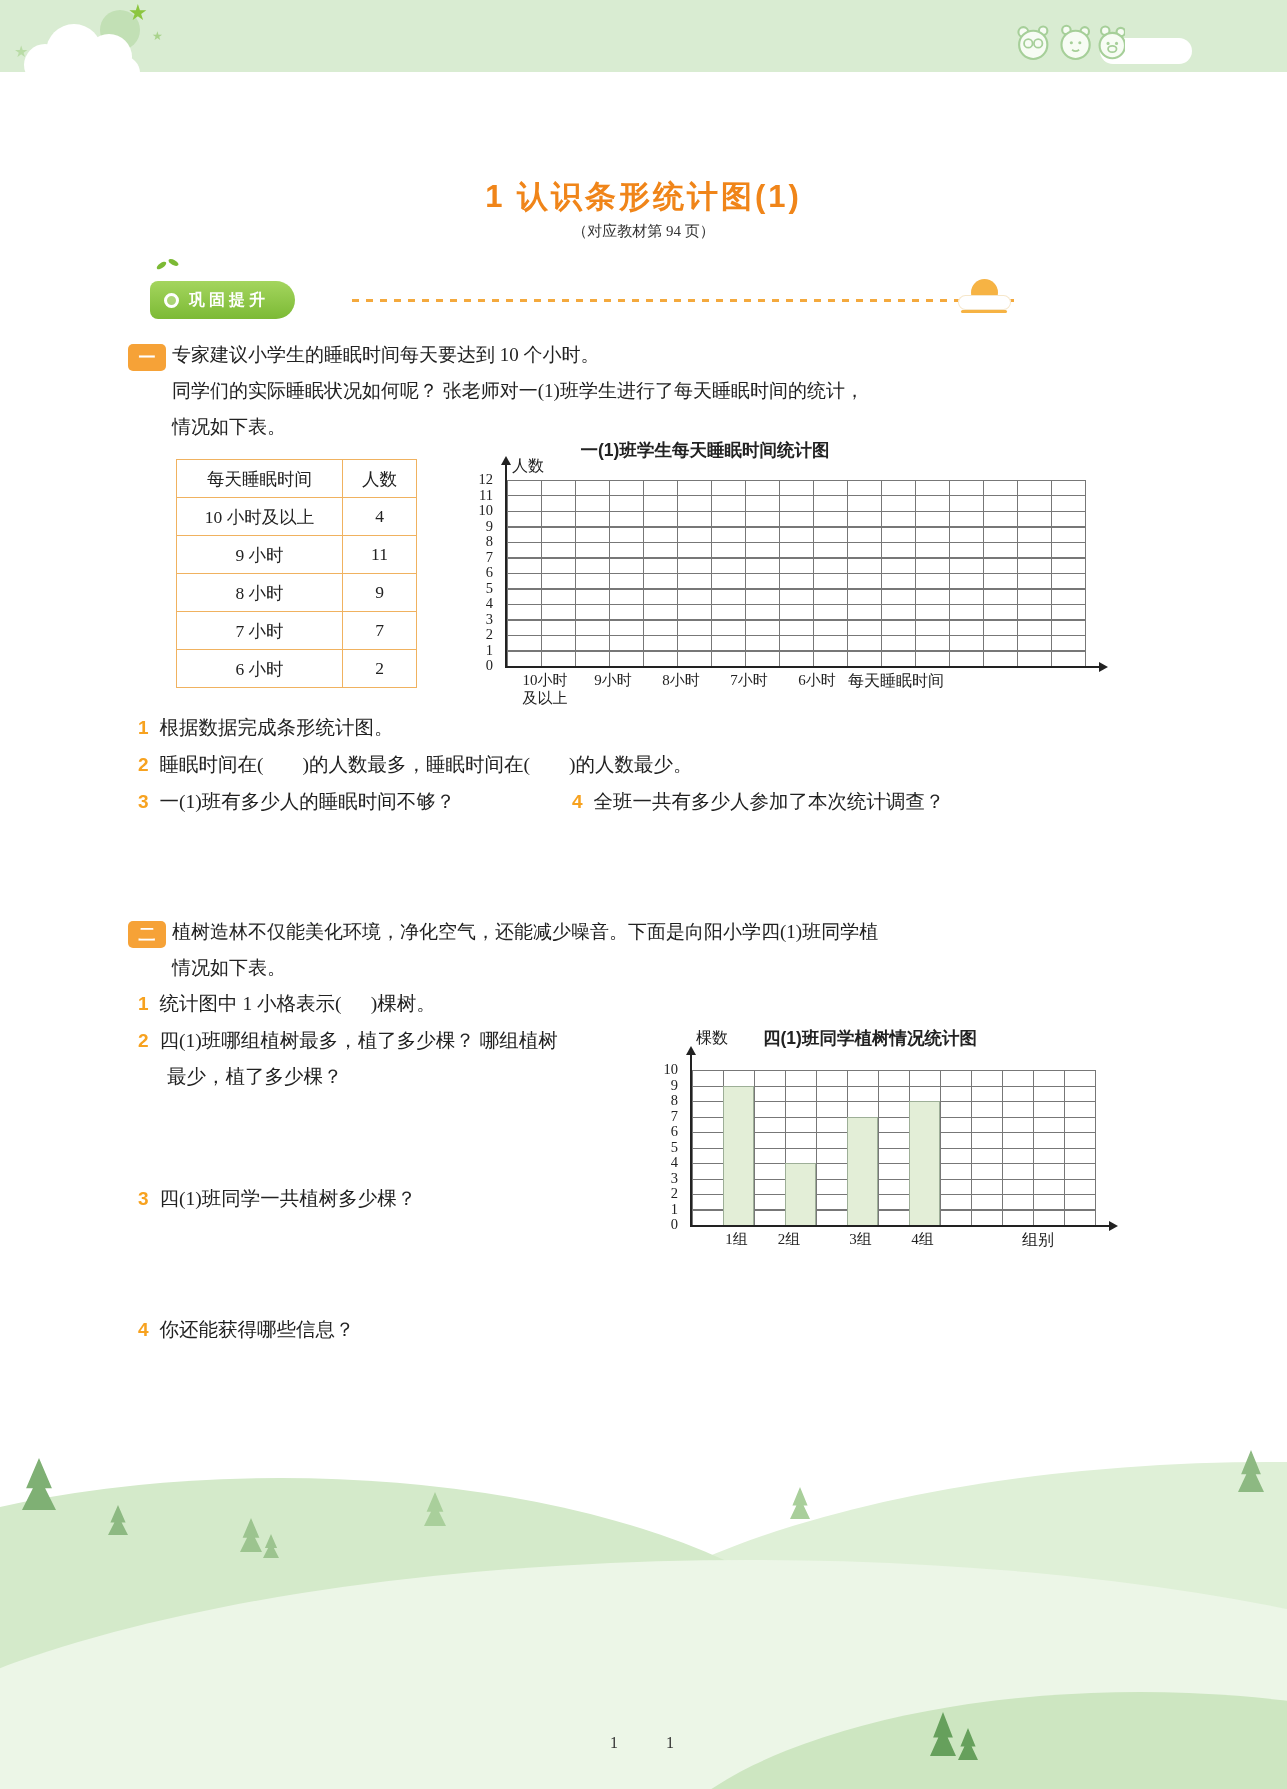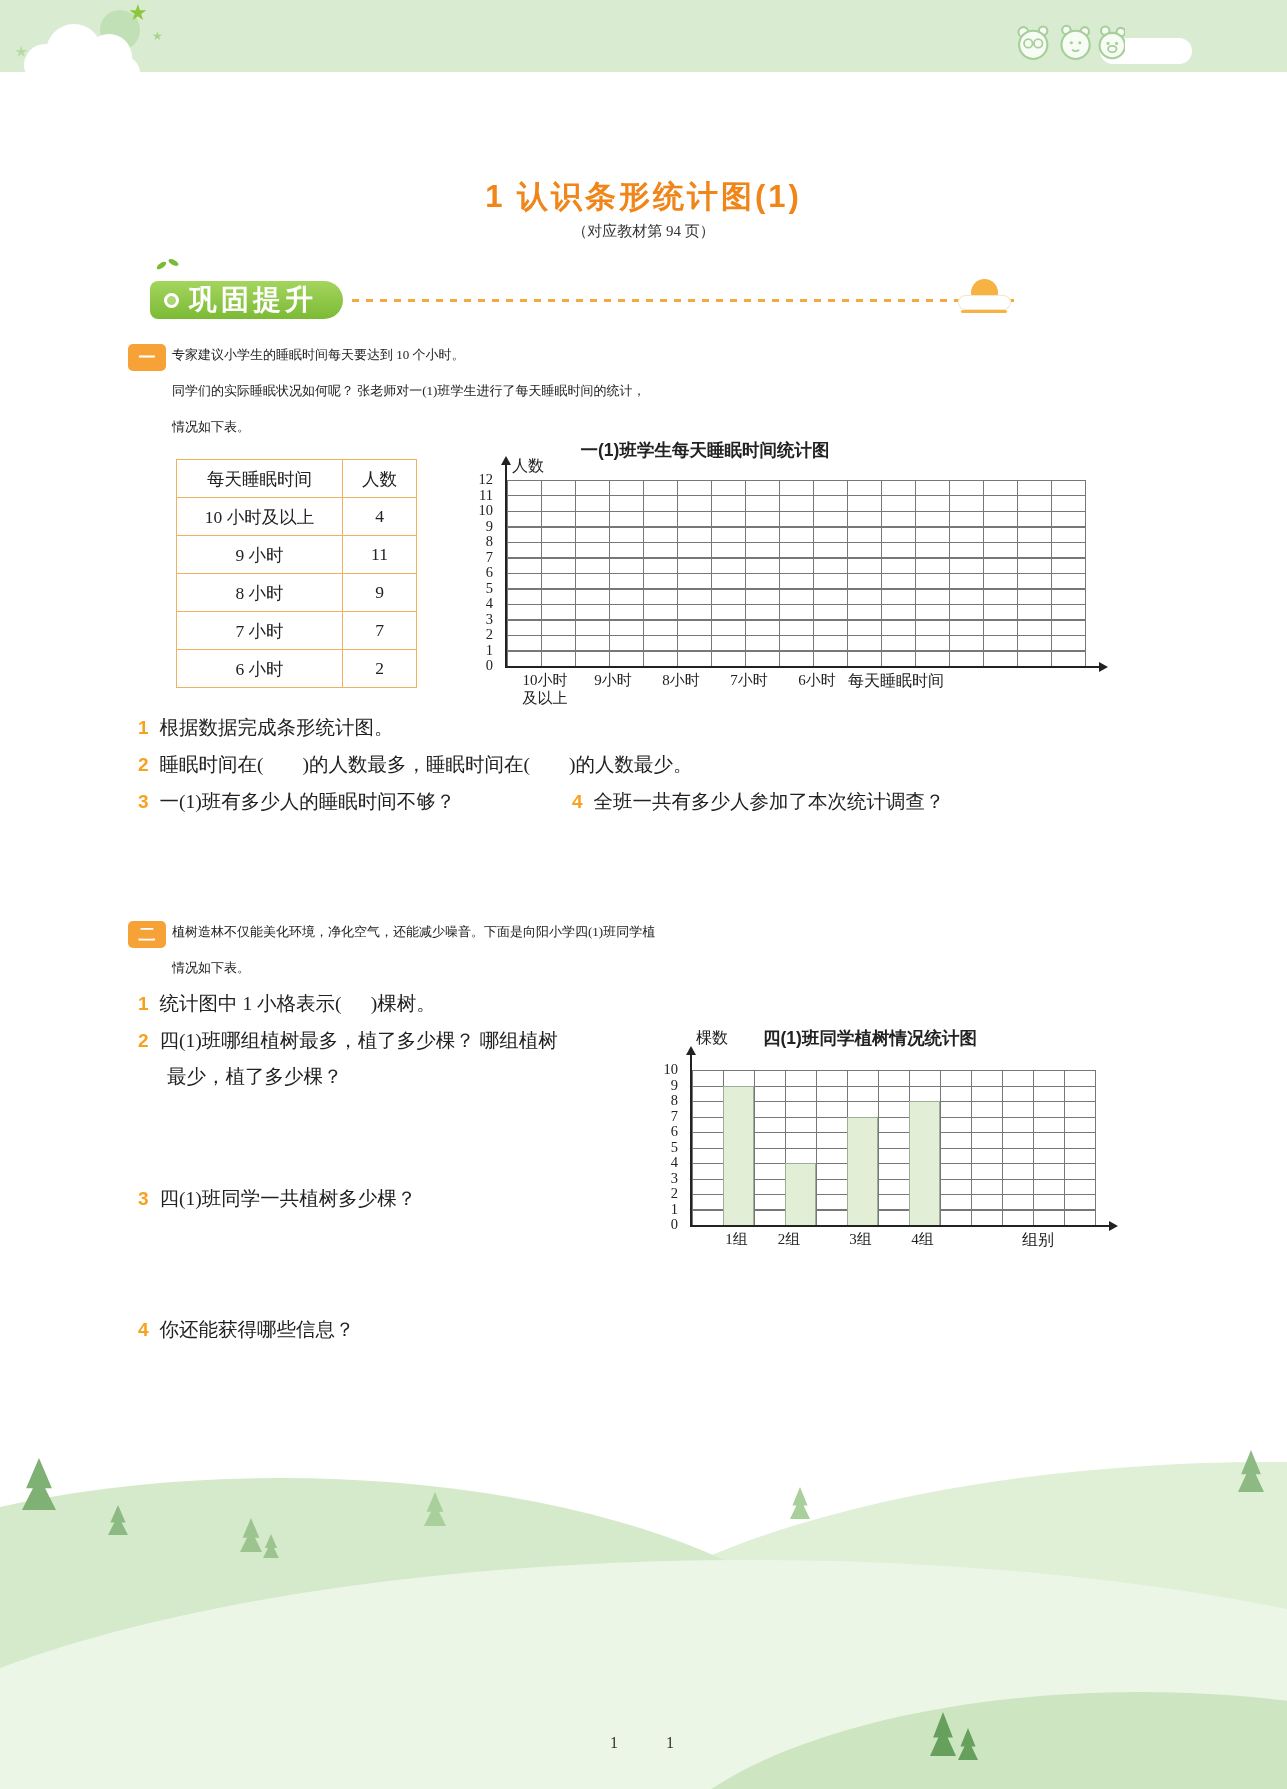--- a/index.html
+++ b/index.html
@@ -20,34 +20,34 @@
     font-size:31px;color:#f08519;letter-spacing:3px;}
   .page-subtitle{left:0;top:222px;width:1287px;text-align:center;font-size:15px;color:#333;}
 
   
   .banner-pill{left:150px;top:281px;height:38px;display:flex;align-items:center;
     background:linear-gradient(180deg,#a4d55e,#7cba35);
     border-radius:8px 19px 19px 8px;padding:0 26px 0 14px;}
   .banner-eye{width:15px;height:15px;border:3px solid #fff;border-radius:50%;
     margin-right:10px;background:rgba(255,255,255,.25);}
   .banner-label{color:#fff;font-family:"Liberation Sans",sans-serif;font-weight:bold;
-    font-size:28px;letter-spacing:4px;}
+    font-size:16px;letter-spacing:4px;}
   .leaf{position:absolute;width:11px;height:5px;background:#7cba35;border-radius:50%;}
   .dash-line{left:352px;top:299px;width:662px;height:3px;
     background:repeating-linear-gradient(90deg,#f4a93d 0 7px,transparent 7px 14px);}
   .sun{left:958px;top:279px;width:56px;height:36px;}
   .sun .disc{position:absolute;left:13px;top:0;width:27px;height:27px;border-radius:50%;background:#f6b344;}
   .sun .scloud{position:absolute;left:0;top:16px;width:53px;height:15px;border-radius:8px;
     background:#fff;box-shadow:inset 0 0 0 1px #f6e7cb;}
   .sun .sline{position:absolute;left:3px;top:31px;width:46px;height:3px;background:#f6b344;border-radius:2px;}
 
   
   .sec-badge{left:128px;width:38px;height:27px;background:#f6a237;border-radius:5px;
     color:#fff;text-align:center;line-height:27px;font-size:17px;font-weight:bold;}
-  .text-line{left:172px;font-size:13px;line-height:28px;white-space:pre-wrap;}
+  .text-line{left:172px;font-size:19px;line-height:28px;white-space:pre-wrap;}
   .q{display:flex;align-items:baseline;}
   .qnum{font-family:"Liberation Sans",sans-serif;font-weight:bold;color:#f7a21f;
     font-size:19px;margin-right:11px;}
   .qtext{font-size:19.5px;white-space:pre-wrap;}
 
   
   table.data-table{position:absolute;left:176px;top:459px;border-collapse:collapse;}
   .data-table th,.data-table td{border:1px solid #f0b260;font-weight:normal;
     font-size:17.5px;text-align:center;color:#222;height:38px;}
   .data-table .c1{width:166px;}

